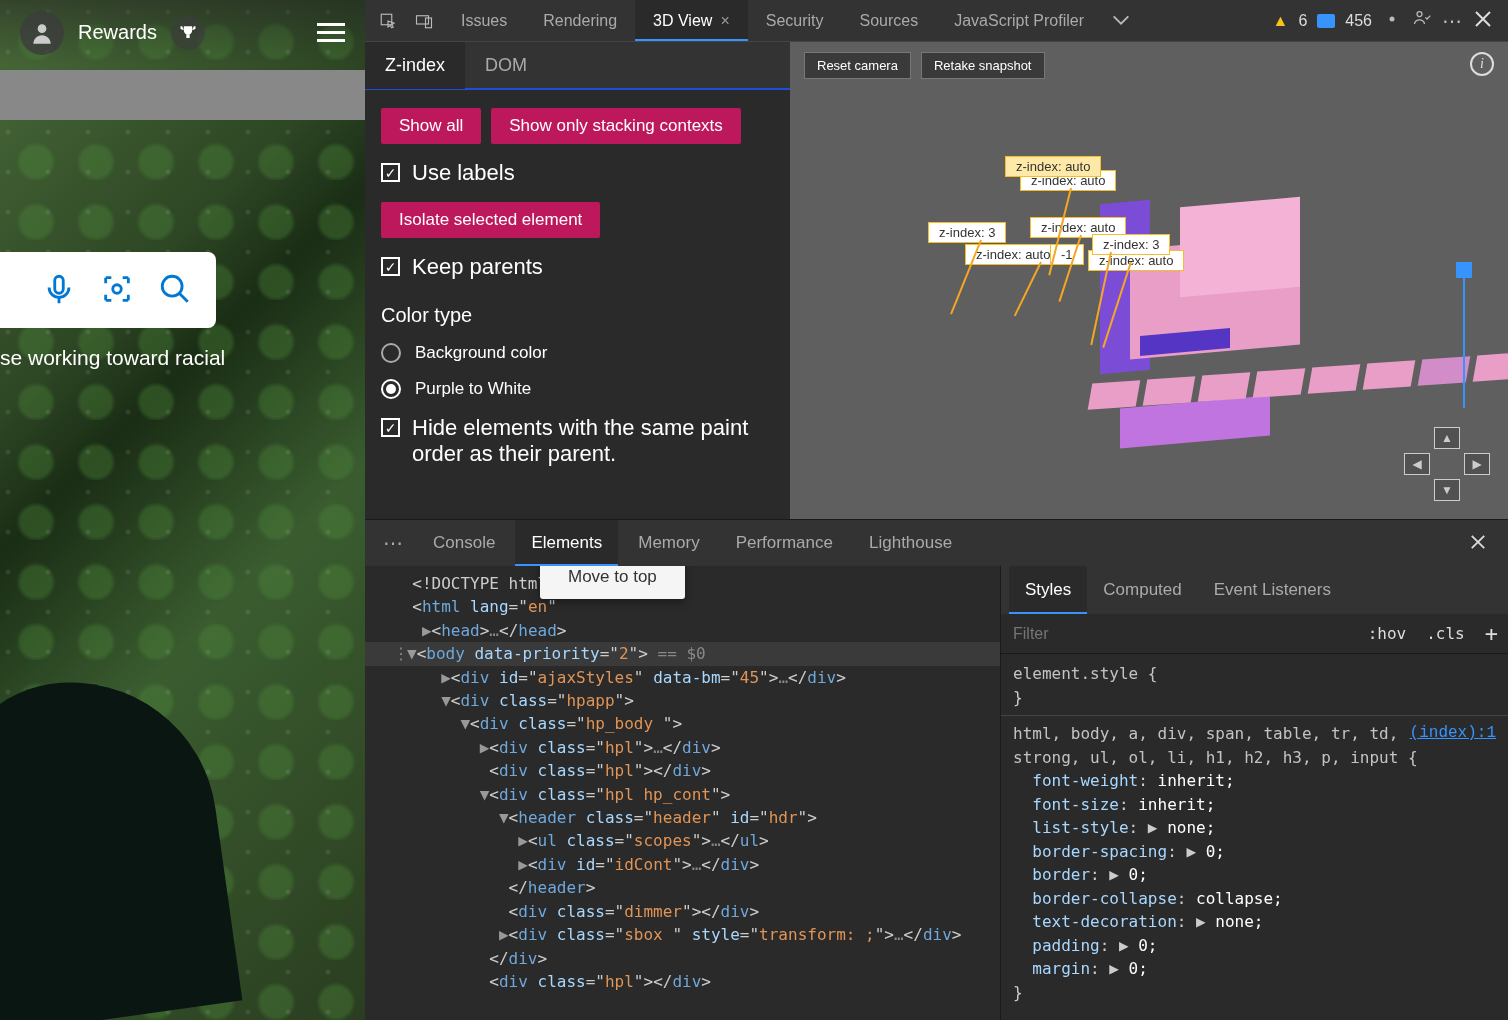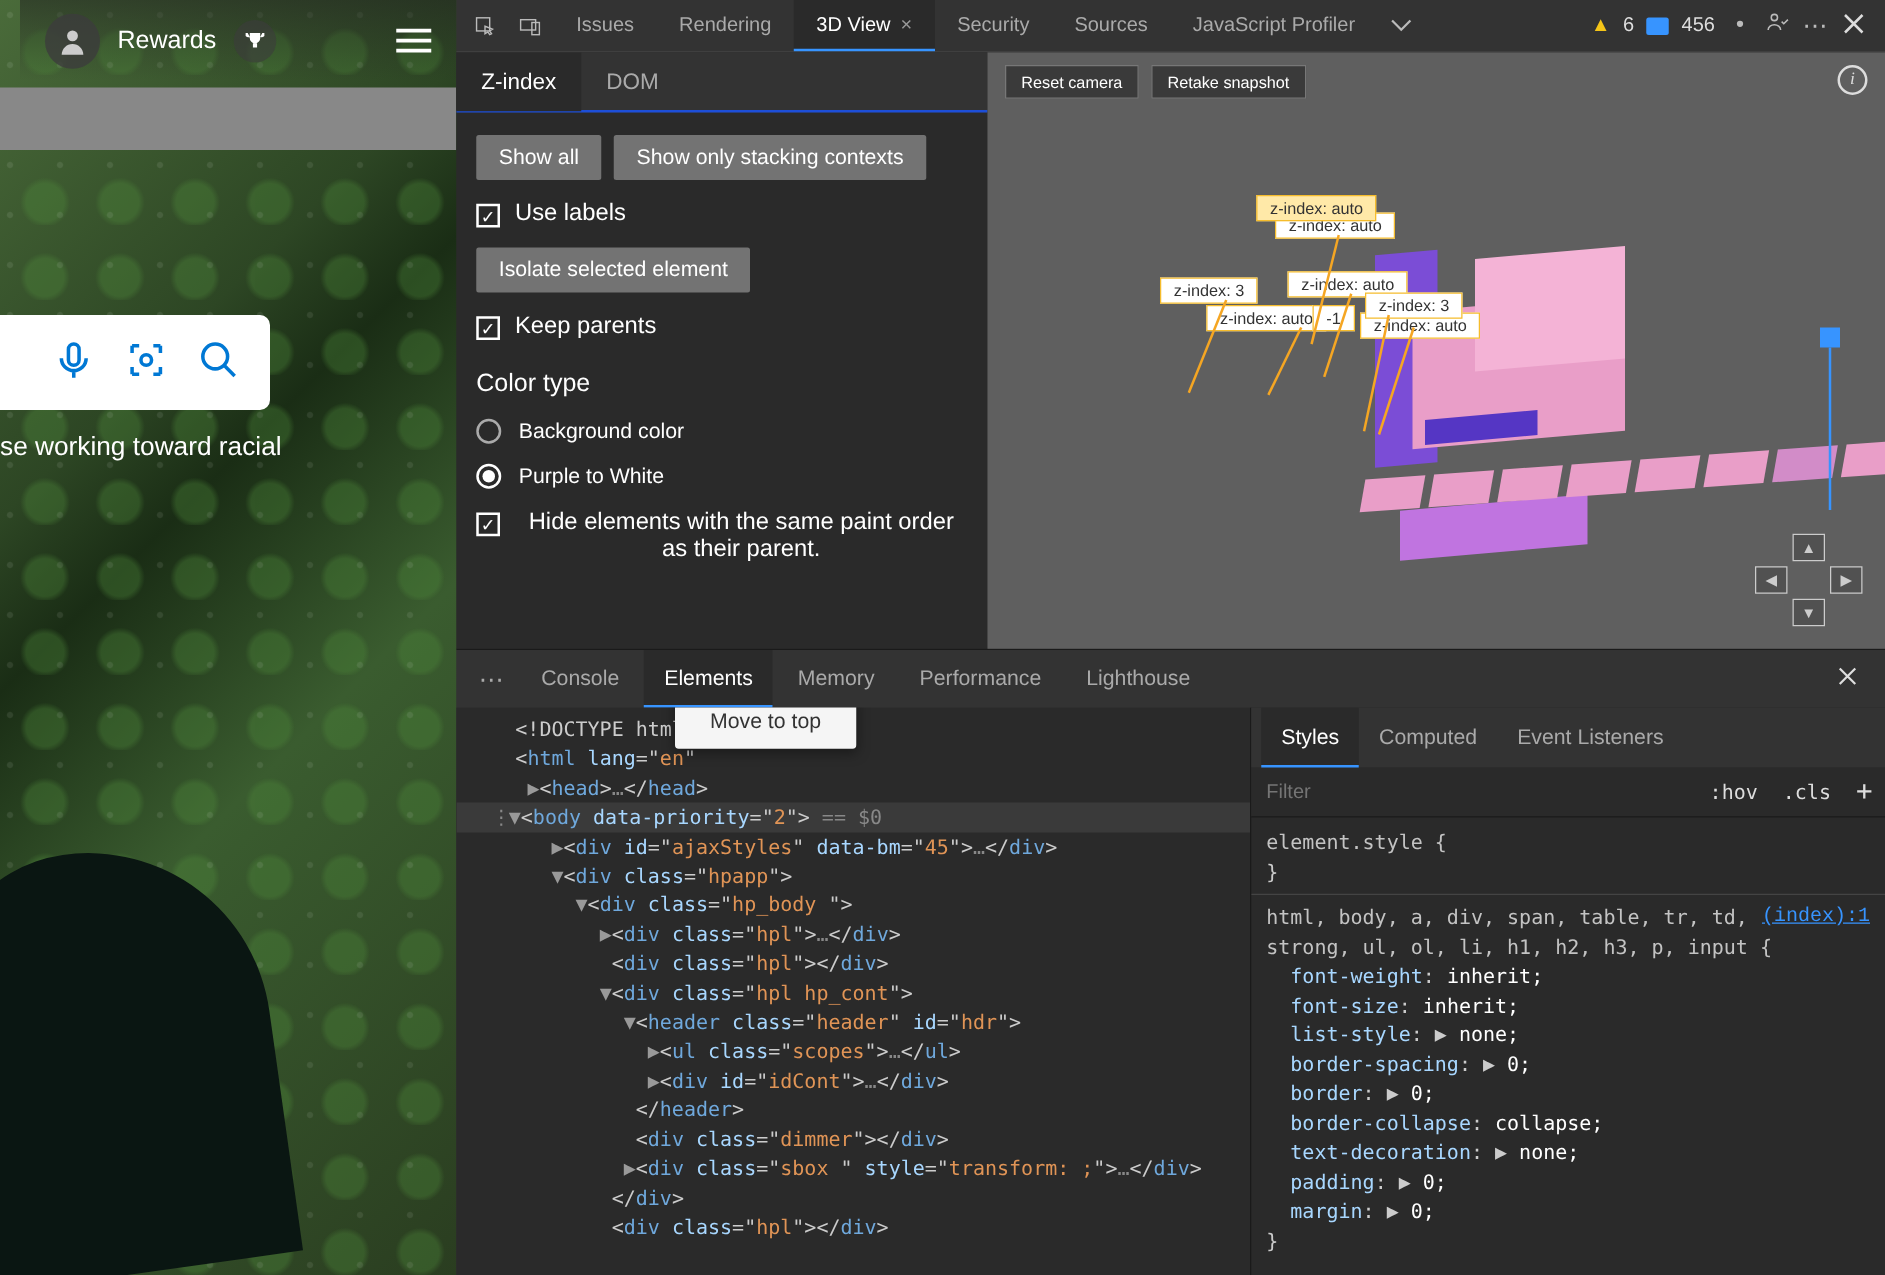--- a/index.html
+++ b/index.html
@@ -23,21 +23,21 @@
   overflow: hidden;
 }
 .left-pane .bg1 { position:absolute; inset:0; background:
   radial-gradient(circle at 20% 30%, rgba(255,255,255,.15) 0 2px, transparent 3px) 0 0/40px 40px,
   radial-gradient(circle at 60% 70%, rgba(80,140,60,.6) 0 15px, transparent 20px) 0 0/60px 60px;
   opacity:.6;
 }
 .left-pane .road { position:absolute; top:70px; left:0; right:0; height:50px; background:#888; }
 .left-pane .water { position:absolute; bottom:0; left:-40px; width:260px; height:340px; background:#0a1612; border-radius:140px 180px 0 0; transform:rotate(-8deg);}
 .left-header {
-  position: absolute; top: 0; left: 16px; right: 0; height: 65px;
+  position: absolute; top: 0; left: 0; right: 0; height: 65px;
   display: flex; align-items: center; gap: 14px; padding: 0 20px;
   background: linear-gradient(rgba(30,30,30,.5), transparent);
   z-index:3;
 }
 .avatar-icon {
   width: 44px; height: 44px; border-radius: 50%;
   background: rgba(60,60,60,.8); display:flex; align-items:center; justify-content:center;
 }
 .avatar-icon svg { width: 26px; height: 26px; fill: #ccc; }
 .rewards-label { color:#fff; font-size:20px; font-weight:400; }
@@ -89,23 +89,23 @@
 .zpanel {
   width:425px; background:#2a2a2a; display:flex; flex-direction:column;
 }
 .zpanel-tabs { display:flex; background:#333; height:48px; border-bottom:2px solid #1d4ed8;}
 .zpanel-tab { padding:0 20px; display:flex; align-items:center; color:#aaa; font-size:18px; cursor:pointer; position:relative;}
 .zpanel-tab.active { background:#2a2a2a; color:#fff;}
 .zpanel-tab.active::after { content:""; position:absolute; bottom:-1px; left:0; right:0; height:1px; background:#2a2a2a;}
 .zpanel-body { padding:18px 16px; display:flex; flex-direction:column; gap:16px; }
 .btn-row { display:flex; gap:10px;}
 .dbtn {
-  background:#737373; color:#fff; border:none; padding:8px 18px; font-size:17px; cursor:pointer; border-radius:2px;
-}
-.check-row { display:flex; align-items:flex-start; gap:12px; font-size:19px; color:#fff;text-align:center;}
+  background:#be185d; color:#fff; border:none; padding:8px 18px; font-size:17px; cursor:pointer; border-radius:2px;
+}
+.check-row { display:flex; align-items:flex-start; gap:12px; font-size:22px; color:#fff;}
 .checkbox {
   width:19px; height:19px; border:2px solid #fff; background:transparent; display:flex; align-items:center; justify-content:center; flex-shrink:0; margin-top:3px;
 }
 .checkbox.checked::after { content:"✓"; color:#fff; font-size:14px; line-height:1;}
 .section-title { font-size:20px; color:#fff; margin-top:8px;}
 .radio-row { display:flex; align-items:center; gap:14px; font-size:17px; color:#fff;}
 .radio {
   width:20px; height:20px; border:2px solid #aaa; border-radius:50%; display:flex; align-items:center; justify-content:center; flex-shrink:0;
 }
 .radio.checked { border-color:#fff;}

